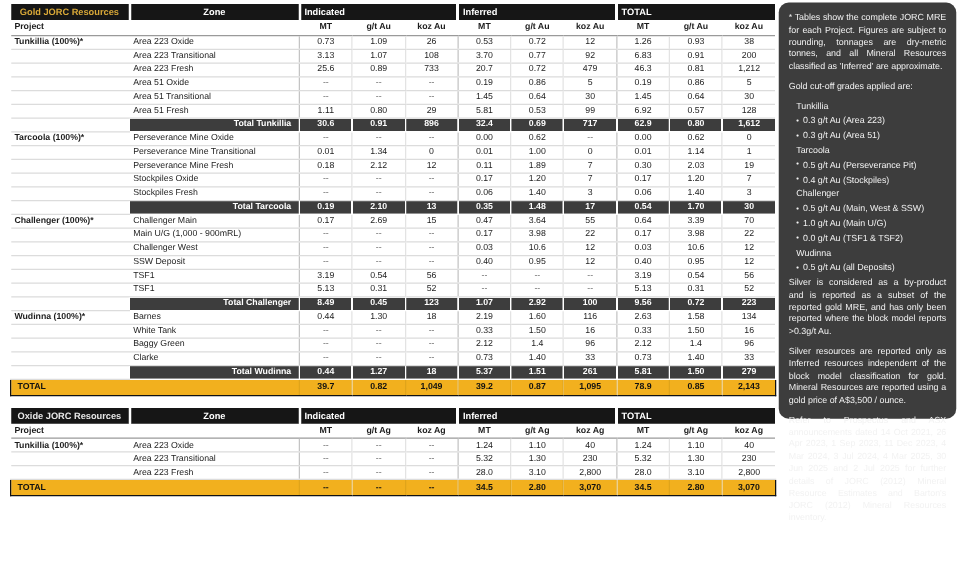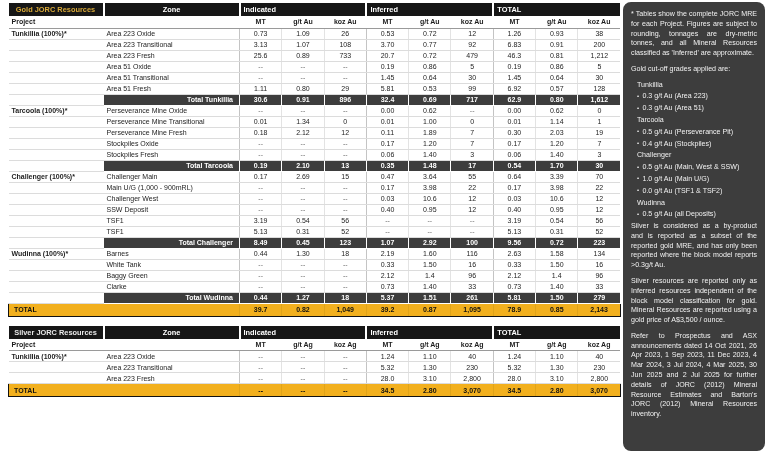--- a/index.html
+++ b/index.html
@@ -38,21 +38,21 @@
 
   
   tr.grand-row td { background:#F2B01E; color:#111111; font-weight:bold; height:13px; border-top:1.5px solid #111111; border-bottom:1.5px solid #111111; }
   tr.grand-row td.grand-label { text-align:left; padding-left:5px; border-left:1.5px solid #111111; }
   tr.grand-row td.num { text-align:center; border-left:1px solid #e0a41a; }
   tr.grand-row td:last-child { border-right:1.5px solid #111111; }
 
   .silver-gap { height:9px; }
 
   
-  .sidebar { position:absolute; left:623px; top:2px; width:142px; height:449px; background:#3D3D3D; border-radius:8px; padding:8px 8px; color:#f2f2f2; font-size:7.1px; line-height:1.38; text-align:justify; }
+  .sidebar { position:absolute; left:623px; top:2px; width:142px; height:333px; background:#3D3D3D; border-radius:8px; padding:8px 8px; color:#f2f2f2; font-size:7.1px; line-height:1.38; text-align:justify; }
   .sidebar p { margin-bottom:6px; }
   .sidebar .cutoff-heading { display:block; margin:2px 0 2px 6px; text-align:left; }
   .sidebar ul { list-style:none; margin:0 0 2px 6px; text-align:left; }
   .sidebar li { margin-bottom:2px; }
   .sidebar li::before { content:"\2022\00a0\00a0"; font-size:6px; position:relative; top:-0.5px; }
 </style>
 </head>
 <body>
 
 <div class="page">
@@ -446,21 +446,21 @@
           <col style="width:42.3px">
         <col style="width:42.3px">
           <col style="width:42.3px">
           <col style="width:42.3px">
         <col style="width:42.3px">
           <col style="width:42.3px">
           <col style="width:42.4px">
       </colgroup>
       <thead>
           <tr>
-            <th class="blackbar title-silver">Silver JORC Resources</th>
+            <th class="blackbar title-silver">Oxide JORC Resources</th>
             <th class="blackbar">Zone</th>
             <th class="blackbar grp" colspan="3">Indicated</th>
             <th class="blackbar grp" colspan="3">Inferred</th>
             <th class="blackbar grp" colspan="3">TOTAL</th>
           </tr>
           <tr>
             <th class="subhead left">Project</th>
             <th class="subhead"></th>
             <th class="subhead">MT</th>
             <th class="subhead">g/t Ag</th>

